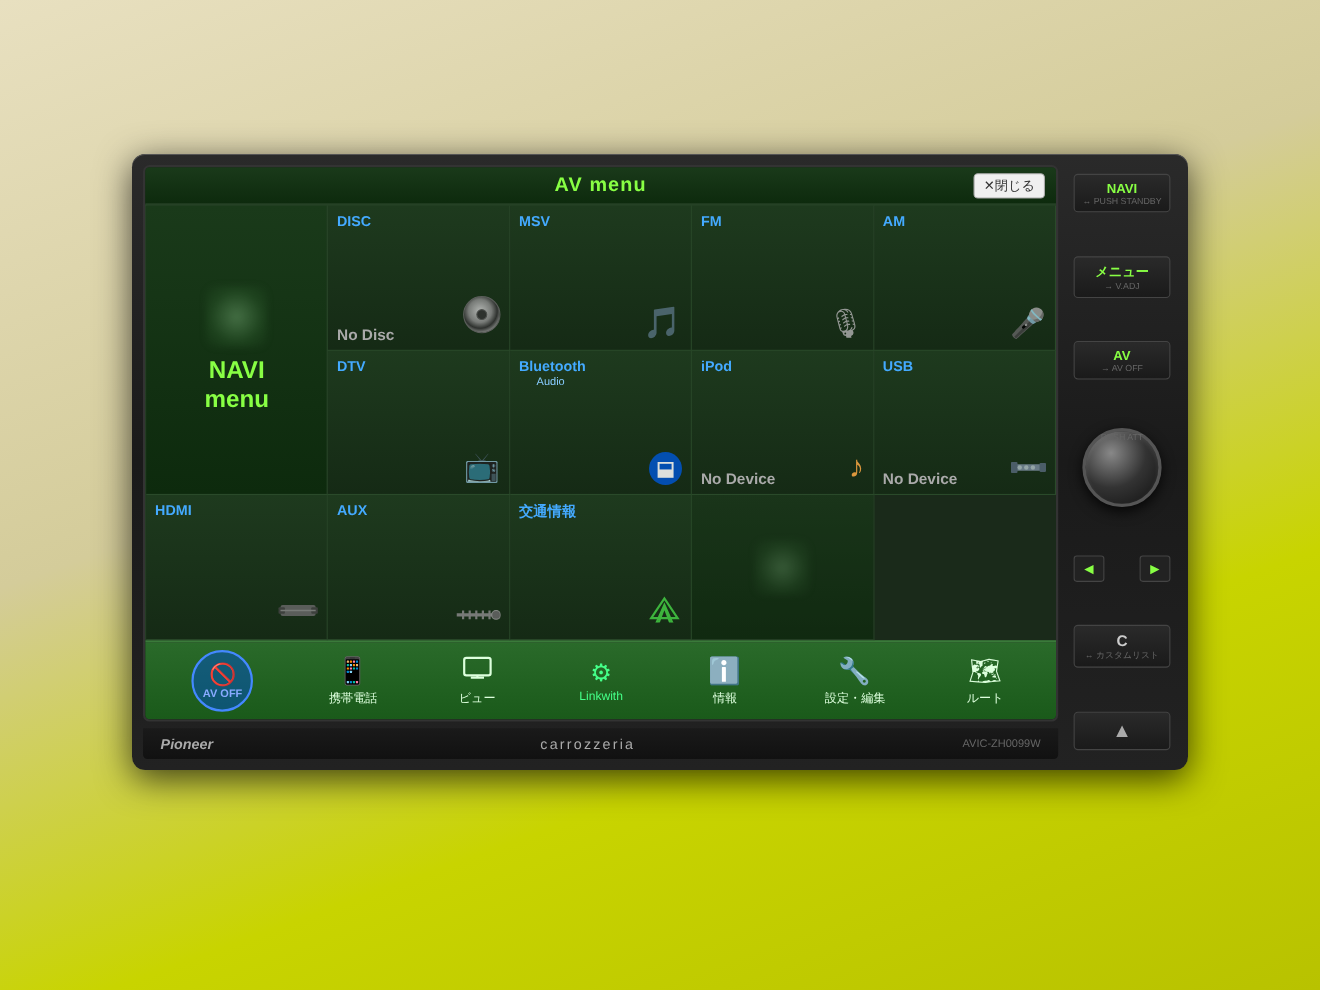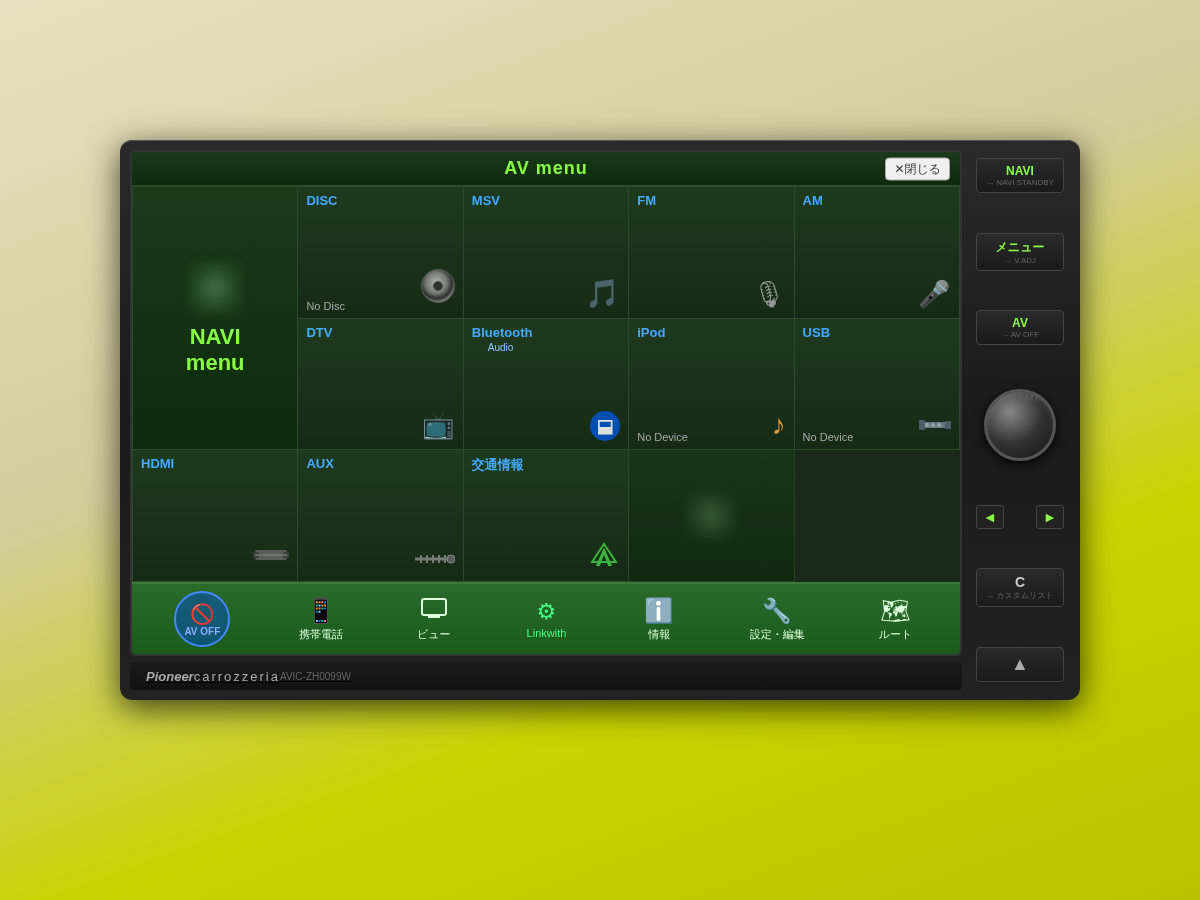--- a/index.html
+++ b/index.html
@@ -138,23 +138,24 @@
       margin-bottom: 2px;
     }
 
     .menu-cell .cell-subtitle {
       font-size: 10px;
       color: #88ccff;
       margin-left: 16px;
     }
 
     .menu-cell .cell-status {
-      font-size: 11px;
+      font-size: 14px;
       color: #aaaaaa;
       margin-top: auto;
+      font-weight: bold;
     }
 
     .menu-cell .cell-icon {
       position: absolute;
       right: 8px;
       bottom: 8px;
       font-size: 26px;
       opacity: 0.85;
     }
 
@@ -229,24 +230,23 @@
       color: #88aaff;
       font-weight: bold;
     }
 
     
     .device-bottom-bar {
       height: 28px;
       background: linear-gradient(180deg, #1a1a1a, #111);
       display: flex;
       align-items: center;
-      justify-content: flex-start;
+      justify-content: space-between;
       padding: 0 16px;
       border-radius: 0 0 4px 4px;
-      text-decoration: underline;
     }
 
     .brand-pioneer {
       font-size: 13px;
       color: #aaa;
       font-style: italic;
       font-weight: bold;
     }
 
     .brand-carrozzeria {
@@ -598,21 +598,21 @@
         <span class="brand-carrozzeria">carrozzeria</span>
         <span class="model-number">AVIC-ZH0099W</span>
       </div>
 
     </div>
 
     <div class="device-right">
 
       <div class="ctrl-btn">
         <div class="ctrl-main">NAVI</div>
-        <div class="ctrl-sub">↔ NAVI STANDBY</div>
+        <div class="ctrl-sub">↔ PUSH STANDBY</div>
       </div>
 
       <div class="ctrl-btn">
         <div class="ctrl-main">メニュー</div>
         <div class="ctrl-sub">→ V.ADJ</div>
       </div>
 
       <div class="ctrl-btn">
         <div class="ctrl-main">AV</div>
         <div class="ctrl-sub">→ AV OFF</div>

